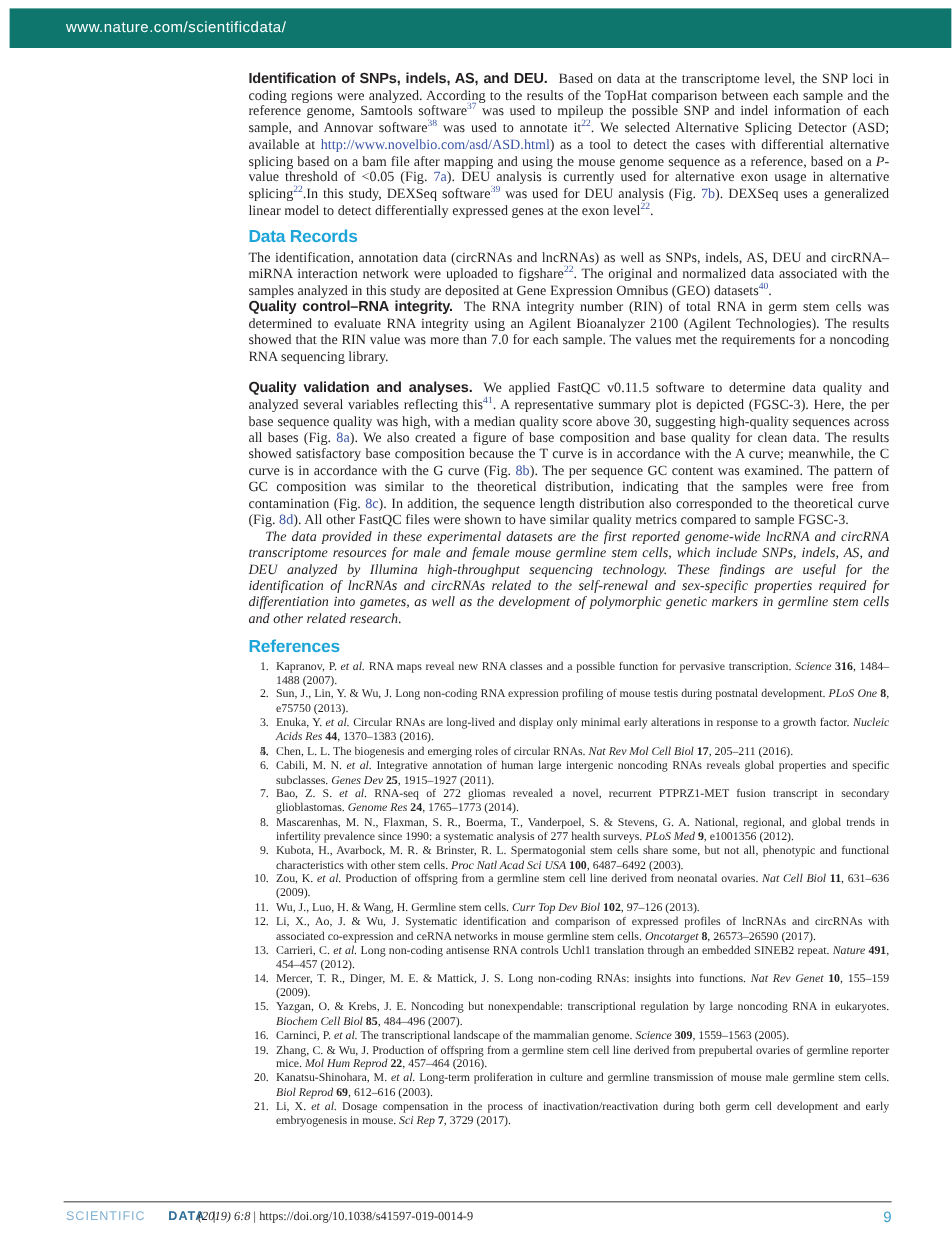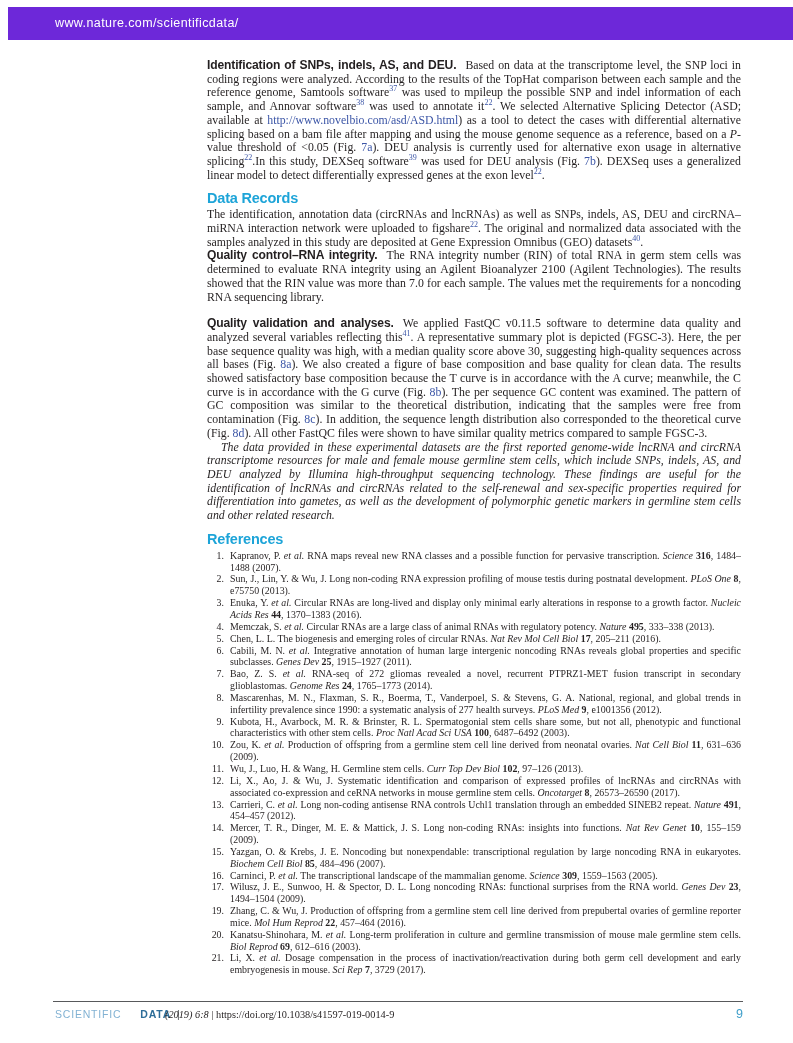--- a/index.html
+++ b/index.html
@@ -1,20 +1,20 @@
 <!DOCTYPE html>
 <html lang="en"><head>
 <meta charset="utf-8">
 <style>
   html,body{margin:0;padding:0;}
   body{
     width:793px;height:1043px;position:relative;background:#ffffff;
     font-family:"Liberation Serif",serif;color:#231f20;overflow:hidden;
   }
-  .topbar{position:absolute;left:8px;right:0;top:7px;height:33px;background:#6d28d9;}
+  .topbar{position:absolute;left:8px;right:0;top:7px;height:33px;background:#0f766e;}
   .topbar-url{
     position:absolute;left:47px;top:0;line-height:33px;color:#ffffff;
     font-family:"Liberation Sans",sans-serif;font-size:12.5px;letter-spacing:.4px;cursor:pointer;
   }
   .content{position:absolute;left:207px;width:534px;top:59px;}
   .body-para{margin:0;font-size:11.8px;line-height:13.7px;text-align:justify;}
   .section-heading{
     margin:8px 0 2px 0;font-family:"Liberation Sans",sans-serif;font-weight:700;
     font-size:14.5px;color:#1da4d8;letter-spacing:-.2px;
   }
@@ -56,34 +56,33 @@
 
   <p class="body-para"><span class="runin">Quality control–RNA integrity.</span><span>The RNA integrity number (RIN) of total RNA in germ stem cells was determined to evaluate RNA integrity using an Agilent Bioanalyzer 2100 (Agilent Technologies). The results showed that the RIN value was more than 7.0 for each sample. The values met the requirements for a noncoding RNA sequencing library.</span></p>
   <p class="body-para mt"><span class="runin">Quality validation and analyses.</span><span>We applied FastQC v0.11.5 software to determine data quality and analyzed several variables reflecting this</span><sup class="sup-link">41</sup><span>. A representative summary plot is depicted (FGSC-3). Here, the per base sequence quality was high, with a median quality score above 30, suggesting high-quality sequences across all bases (Fig. </span><span class="inline-link">8a</span><span>). We also created a figure of base composition and base quality for clean data. The results showed satisfactory base composition because the T curve is in accordance with the A curve; meanwhile, the C curve is in accordance with the G curve (Fig. </span><span class="inline-link">8b</span><span>). The per sequence GC content was examined. The pattern of GC composition was similar to the theoretical distribution, indicating that the samples were free from contamination (Fig. </span><span class="inline-link">8c</span><span>). In addition, the sequence length distribution also corresponded to the theoretical curve (Fig. </span><span class="inline-link">8d</span><span>). All other FastQC files were shown to have similar quality metrics compared to sample FGSC-3.</span></p>
   <p class="body-para indent"><span>The data provided in these experimental datasets are the first reported genome-wide lncRNA and circRNA transcriptome resources for male and female mouse germline stem cells, which include SNPs, indels, AS, and DEU analyzed by Illumina high-throughput sequencing technology. These findings are useful for the identification of lncRNAs and circRNAs related to the self-renewal and sex-specific properties required for differentiation into gametes, as well as the development of polymorphic genetic markers in germline stem cells and other related research.</span></p>
 
   <h2 class="section-heading">References</h2>
   <div class="ref-list">
       <div class="ref-item"><span class="ref-num">1.</span><span class="ref-text"><span>Kapranov, P. </span><em>et al.</em><span> RNA maps reveal new RNA classes and a possible function for pervasive transcription. </span><em>Science </em><strong>316</strong><span>, 1484–1488 (2007).</span></span></div>
       <div class="ref-item"><span class="ref-num">2.</span><span class="ref-text"><span>Sun, J., Lin, Y. &amp; Wu, J. Long non-coding RNA expression profiling of mouse testis during postnatal development. </span><em>PLoS One </em><strong>8</strong><span>, e75750 (2013).</span></span></div>
       <div class="ref-item"><span class="ref-num">3.</span><span class="ref-text"><span>Enuka, Y. </span><em>et al.</em><span> Circular RNAs are long-lived and display only minimal early alterations in response to a growth factor. </span><em>Nucleic Acids Res </em><strong>44</strong><span>, 1370–1383 (2016).</span></span></div>
-      <div class="ref-item"><span class="ref-num">4.</span><span class="ref-text"><span>Memczak, S. </span><em>et al.</em><span> Circular RNAs are a large class of animal RNAs with regulatory potency. </span><em>Nature </em><strong>495</strong><span>, 333–338 (2013).</span></span></div>
+      <div class="ref-item"><span class="ref-num">4.</span></div>
       <div class="ref-item"><span class="ref-num">5.</span><span class="ref-text"><span>Chen, L. L. The biogenesis and emerging roles of circular RNAs. </span><em>Nat Rev Mol Cell Biol </em><strong>17</strong><span>, 205–211 (2016).</span></span></div>
       <div class="ref-item"><span class="ref-num">6.</span><span class="ref-text"><span>Cabili, M. N. </span><em>et al.</em><span> Integrative annotation of human large intergenic noncoding RNAs reveals global properties and specific subclasses. </span><em>Genes Dev </em><strong>25</strong><span>, 1915–1927 (2011).</span></span></div>
       <div class="ref-item"><span class="ref-num">7.</span><span class="ref-text"><span>Bao, Z. S. </span><em>et al.</em><span> RNA-seq of 272 gliomas revealed a novel, recurrent PTPRZ1-MET fusion transcript in secondary glioblastomas. </span><em>Genome Res </em><strong>24</strong><span>, 1765–1773 (2014).</span></span></div>
       <div class="ref-item"><span class="ref-num">8.</span><span class="ref-text"><span>Mascarenhas, M. N., Flaxman, S. R., Boerma, T., Vanderpoel, S. &amp; Stevens, G. A. National, regional, and global trends in infertility prevalence since 1990: a systematic analysis of 277 health surveys. </span><em>PLoS Med </em><strong>9</strong><span>, e1001356 (2012).</span></span></div>
       <div class="ref-item"><span class="ref-num">9.</span><span class="ref-text"><span>Kubota, H., Avarbock, M. R. &amp; Brinster, R. L. Spermatogonial stem cells share some, but not all, phenotypic and functional characteristics with other stem cells. </span><em>Proc Natl Acad Sci USA </em><strong>100</strong><span>, 6487–6492 (2003).</span></span></div>
       <div class="ref-item"><span class="ref-num">10.</span><span class="ref-text"><span>Zou, K. </span><em>et al.</em><span> Production of offspring from a germline stem cell line derived from neonatal ovaries. </span><em>Nat Cell Biol </em><strong>11</strong><span>, 631–636 (2009).</span></span></div>
       <div class="ref-item"><span class="ref-num">11.</span><span class="ref-text"><span>Wu, J., Luo, H. &amp; Wang, H. Germline stem cells. </span><em>Curr Top Dev Biol </em><strong>102</strong><span>, 97–126 (2013).</span></span></div>
       <div class="ref-item"><span class="ref-num">12.</span><span class="ref-text"><span>Li, X., Ao, J. &amp; Wu, J. Systematic identification and comparison of expressed profiles of lncRNAs and circRNAs with associated co-expression and ceRNA networks in mouse germline stem cells. </span><em>Oncotarget </em><strong>8</strong><span>, 26573–26590 (2017).</span></span></div>
       <div class="ref-item"><span class="ref-num">13.</span><span class="ref-text"><span>Carrieri, C. </span><em>et al.</em><span> Long non-coding antisense RNA controls Uchl1 translation through an embedded SINEB2 repeat. </span><em>Nature </em><strong>491</strong><span>, 454–457 (2012).</span></span></div>
       <div class="ref-item"><span class="ref-num">14.</span><span class="ref-text"><span>Mercer, T. R., Dinger, M. E. &amp; Mattick, J. S. Long non-coding RNAs: insights into functions. </span><em>Nat Rev Genet </em><strong>10</strong><span>, 155–159 (2009).</span></span></div>
       <div class="ref-item"><span class="ref-num">15.</span><span class="ref-text"><span>Yazgan, O. &amp; Krebs, J. E. Noncoding but nonexpendable: transcriptional regulation by large noncoding RNA in eukaryotes. </span><em>Biochem Cell Biol </em><strong>85</strong><span>, 484–496 (2007).</span></span></div>
       <div class="ref-item"><span class="ref-num">16.</span><span class="ref-text"><span>Carninci, P. </span><em>et al.</em><span> The transcriptional landscape of the mammalian genome. </span><em>Science </em><strong>309</strong><span>, 1559–1563 (2005).</span></span></div>
-      <div class="ref-item"><span class="ref-num">17.</span><span class="ref-text"><span>Wilusz, J. E., Sunwoo, H. &amp; Spector, D. L. Long noncoding RNAs: functional surprises from the RNA world. </span><em>Genes Dev </em><strong>23</strong><span>, 1494–1504 (2009).</span></span></div>
       <div class="ref-item"><span class="ref-num">19.</span><span class="ref-text"><span>Zhang, C. &amp; Wu, J. Production of offspring from a germline stem cell line derived from prepubertal ovaries of germline reporter mice. </span><em>Mol Hum Reprod </em><strong>22</strong><span>, 457–464 (2016).</span></span></div>
       <div class="ref-item"><span class="ref-num">20.</span><span class="ref-text"><span>Kanatsu-Shinohara, M. </span><em>et al.</em><span> Long-term proliferation in culture and germline transmission of mouse male germline stem cells. </span><em>Biol Reprod </em><strong>69</strong><span>, 612–616 (2003).</span></span></div>
       <div class="ref-item"><span class="ref-num">21.</span><span class="ref-text"><span>Li, X. </span><em>et al.</em><span> Dosage compensation in the process of inactivation/reactivation during both germ cell development and early embryogenesis in mouse. </span><em>Sci Rep </em><strong>7</strong><span>, 3729 (2017).</span></span></div>
     </div>
 </div>
 
 <div class="footer-rule"></div>
 <div class="footer-row">
   <span class="brand">
     <span class="brand-light">SCIENTIFIC</span>

